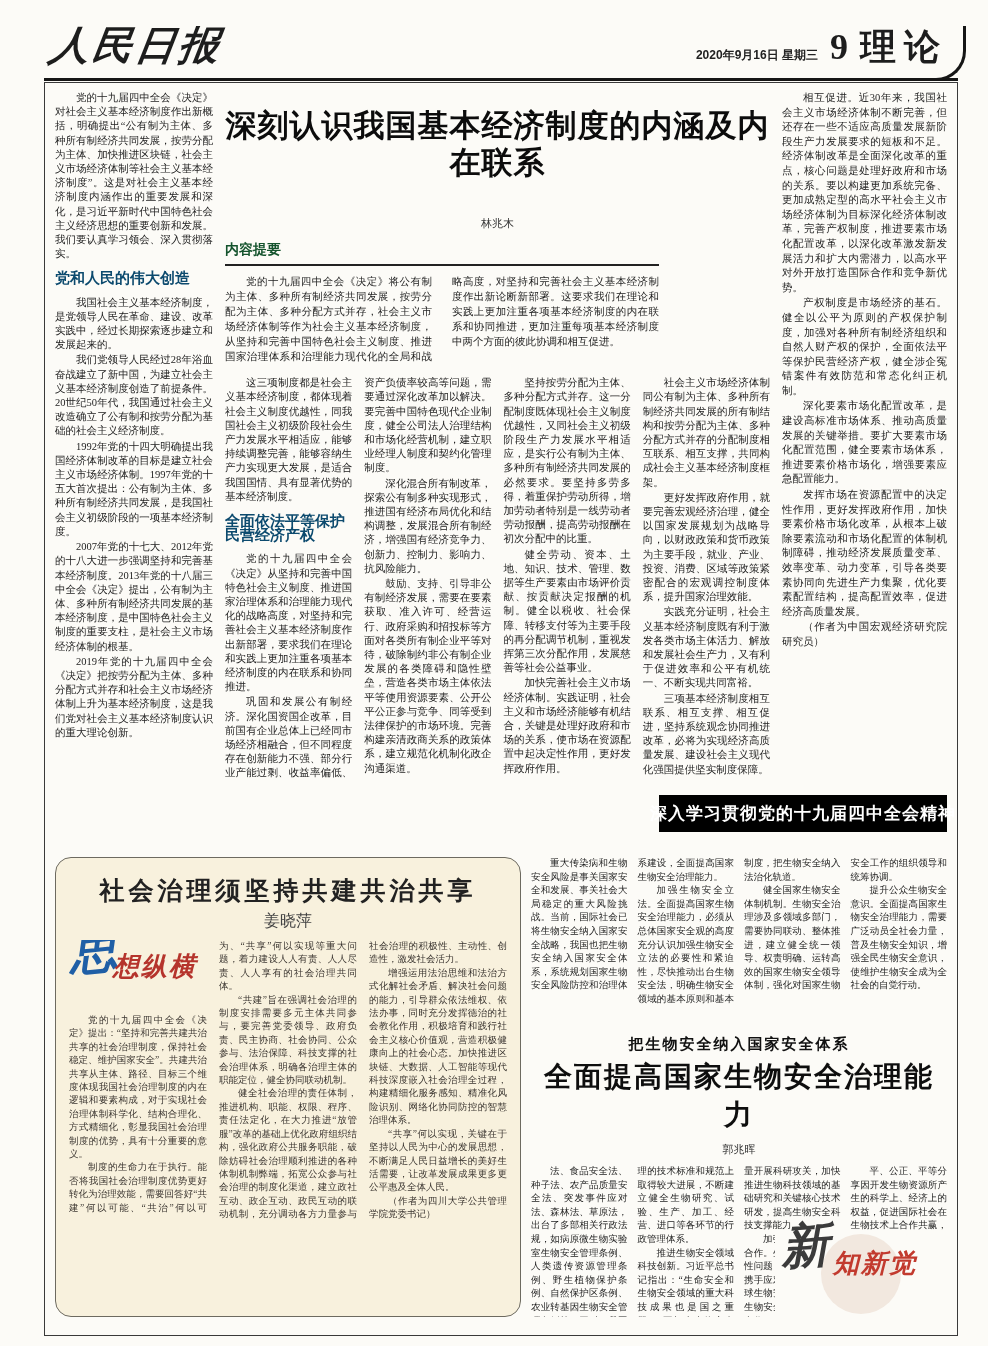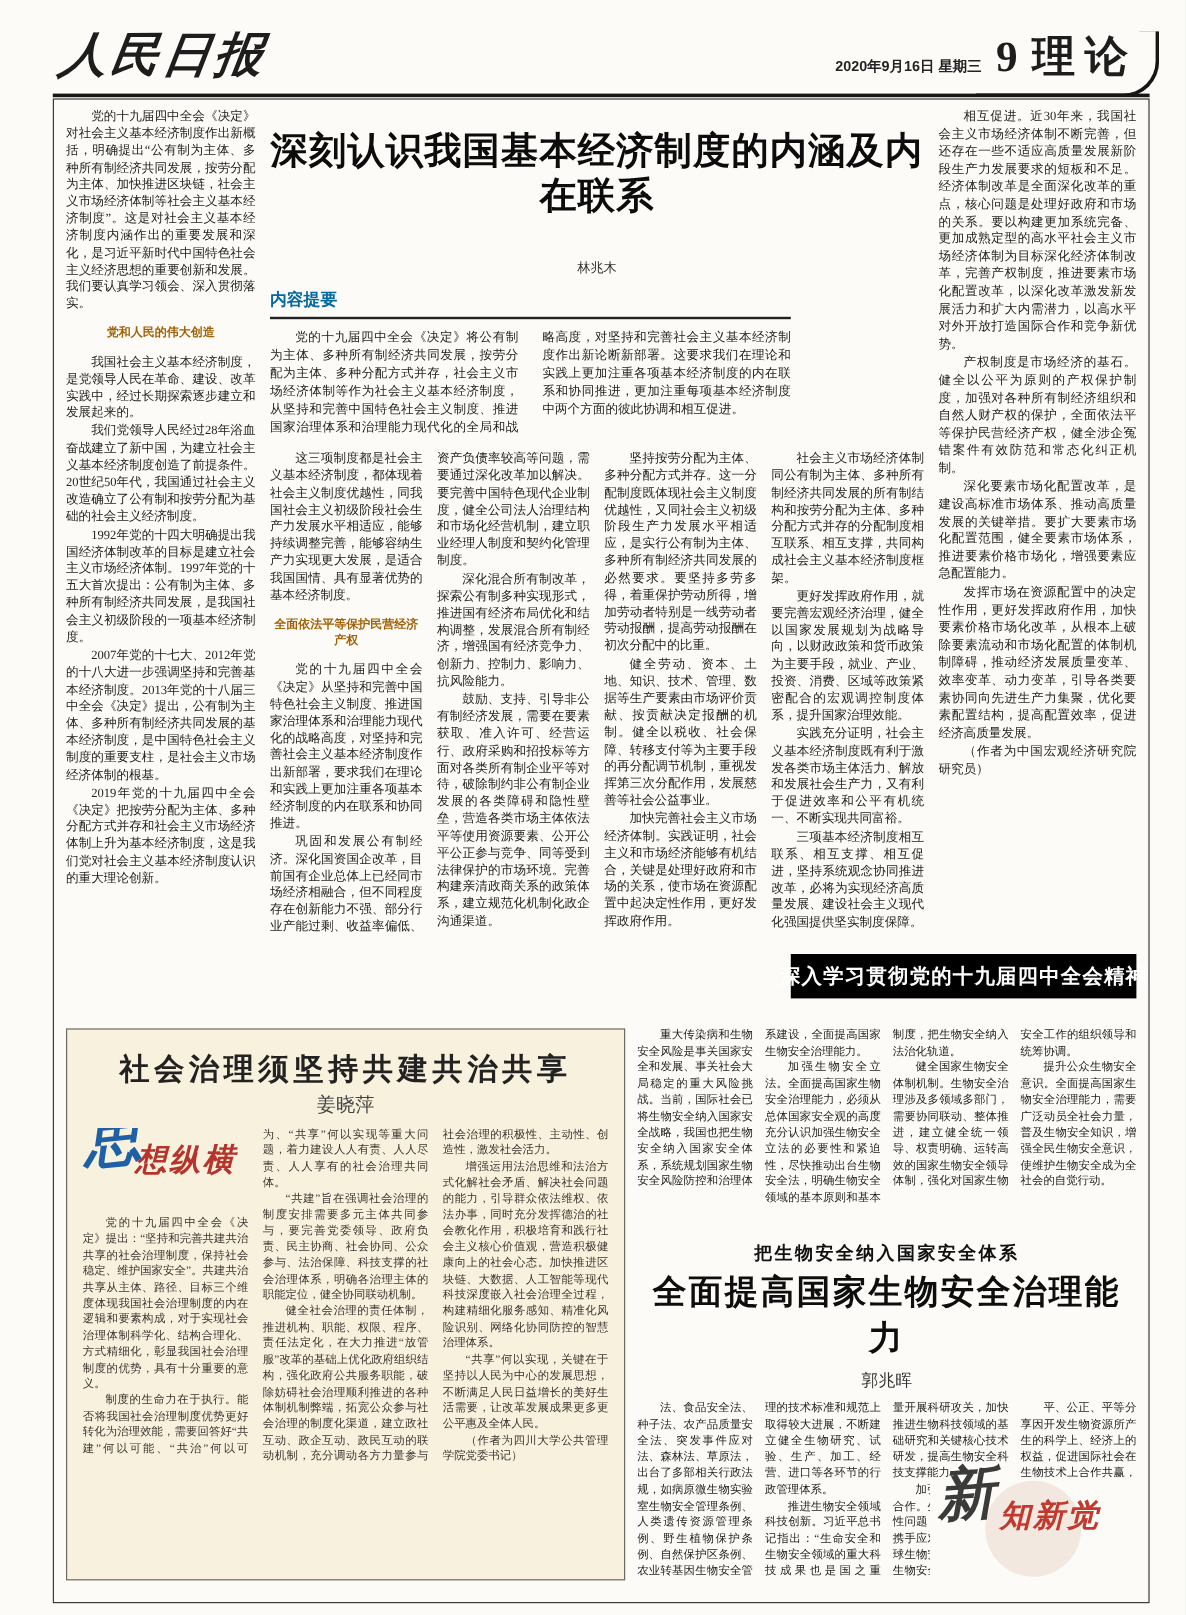--- a/index.html
+++ b/index.html
@@ -19,64 +19,64 @@
 
   
   .frame{position:absolute;top:82px;left:44px;right:30px;bottom:10px;border:1px solid #3a3a3a;
          padding:8px 10px;overflow:hidden;}
 
   
   .main-row{display:flex;gap:12px;height:756px;}
   .textflow{font-size:10.5px;line-height:14.2px;text-align:justify;color:#232323;}
   .textflow p{margin:0 0 1px 0;text-indent:2em;}
   .col1{width:158px;flex:none;height:756px;overflow:hidden;}
-  .sec-head{font-family:"Liberation Sans","DejaVu Sans",sans-serif;font-weight:bold;font-size:10px;
-            text-align:center;text-indent:0 !important;margin:10px 0 !important;color:#a16207;break-inside:avoid;}
+  .sec-head{font-family:"Liberation Sans","DejaVu Sans",sans-serif;font-weight:bold;font-size:15px;
+            text-align:left;text-indent:0 !important;margin:10px 0 !important;color:#0c4a6e;break-inside:avoid;}
   .middle{flex:1;display:flex;flex-direction:column;overflow:hidden;}
   .headline{font-family:"Liberation Sans","DejaVu Sans",sans-serif;font-weight:900;font-size:31px;
             line-height:1.2;text-align:center;letter-spacing:1px;margin-top:16px;color:#0c0c0c;}
   .byline{text-align:center;font-size:11px;margin:14px 0 8px;color:#333;}
   .summary{width:434px;margin:2px 0 12px;}
   .summary-label{font-family:"Liberation Sans","DejaVu Sans",sans-serif;font-weight:bold;font-size:14px;
-                 margin-bottom:5px;color:#0369a1;}
+                 margin-bottom:5px;color:#14532d;}
   .summary-body{border-top:2px solid #222;padding-top:8px;columns:2;column-gap:20px;
                 font-size:10.5px;line-height:15px;text-align:justify;}
   .summary-body p{margin:0;text-indent:2em;}
   .middle-cols{flex:1;columns:4;column-gap:12px;overflow:hidden;}
   .rightcol{width:165px;flex:none;height:704px;overflow:hidden;font-size:10.5px;line-height:14.6px;}
 
   .banner{position:absolute;top:712px;right:10px;width:288px;height:37px;background:#000000;
           color:#ffffff;font-family:"Liberation Sans","DejaVu Sans",sans-serif;font-weight:bold;
           font-size:17px;display:flex;align-items:center;justify-content:center;letter-spacing:1px;
           box-shadow:0 0 0 6px #fcfbf7;white-space:nowrap;}
 
   
   .bottom-row{display:flex;gap:10px;margin-top:10px;height:460px;}
 
-  .sx-box{width:438px;flex:none;background:#f8f1dd;border:1px solid #6d6a60;border-radius:0;
+  .sx-box{width:438px;flex:none;background:#f8f1dd;border:1px solid #6d6a60;border-radius:16px;
           padding:8px 13px;overflow:hidden;}
   .sx-title{font-size:25px;letter-spacing:4px;text-align:center;margin:8px 0 4px;font-weight:600;color:#222;}
   .sx-byline{text-align:center;font-size:16px;margin-bottom:8px;color:#444;}
   .sx-body{columns:3;column-gap:12px;height:354px;overflow:hidden;font-size:9.5px;line-height:13.4px;
            text-align:justify;color:#3a3530;}
   .sx-body p{margin:0;text-indent:2em;}
   .sx-logo{display:block;height:66px;margin:2px 0 6px;position:relative;break-inside:avoid;text-indent:0 !important;}
   .sx-logo .c1{position:absolute;left:0;top:2px;font-size:48px;font-weight:bold;font-style:italic;
                color:#1f5fa6;transform:rotate(-6deg);}
   .sx-logo .c2{position:absolute;left:44px;top:18px;font-size:26px;font-weight:bold;font-style:italic;
                color:#b5342c;letter-spacing:2px;white-space:nowrap;}
 
   .bio{flex:1;display:flex;flex-direction:column;overflow:hidden;}
   .bio-top{columns:4;column-gap:10px;height:166px;overflow:hidden;font-size:9.5px;line-height:13.6px;
            text-align:justify;}
   .bio-top p,.bio-body p{margin:0;text-indent:2em;}
   .bio-kicker{font-family:"Liberation Sans","DejaVu Sans",sans-serif;font-weight:bold;font-size:15px;
               text-align:center;margin:12px 0 2px;letter-spacing:2px;color:#111;}
   .bio-title{font-size:28px;font-weight:bold;text-align:center;letter-spacing:2px;margin:2px 0;color:#0e0e0e;}
-  .bio-byline{text-align:center;font-size:14px;margin:6px 0 8px;color:#333;}
+  .bio-byline{text-align:center;font-size:11px;margin:6px 0 8px;color:#333;}
   .bio-body{flex:1;columns:4;column-gap:10px;overflow:hidden;font-size:9.5px;line-height:13.6px;
             text-align:justify;position:relative;}
   .xz-logo{position:absolute;right:0;bottom:0;width:172px;height:86px;background:#fcfbf7;}
   .xz-logo::before{content:"";position:absolute;left:46px;top:3px;width:80px;height:80px;border-radius:50%;
                    background:#f2e8df;}
   .xz-logo .c1{position:absolute;left:6px;top:8px;font-size:48px;font-weight:bold;font-style:italic;
                color:#3b3b3b;transform:rotate(-4deg);}
   .xz-logo .c2{position:absolute;left:58px;top:26px;font-size:26px;font-weight:bold;font-style:italic;
                color:#c23a2e;letter-spacing:2px;white-space:nowrap;}
   .credit{text-indent:2em;}

